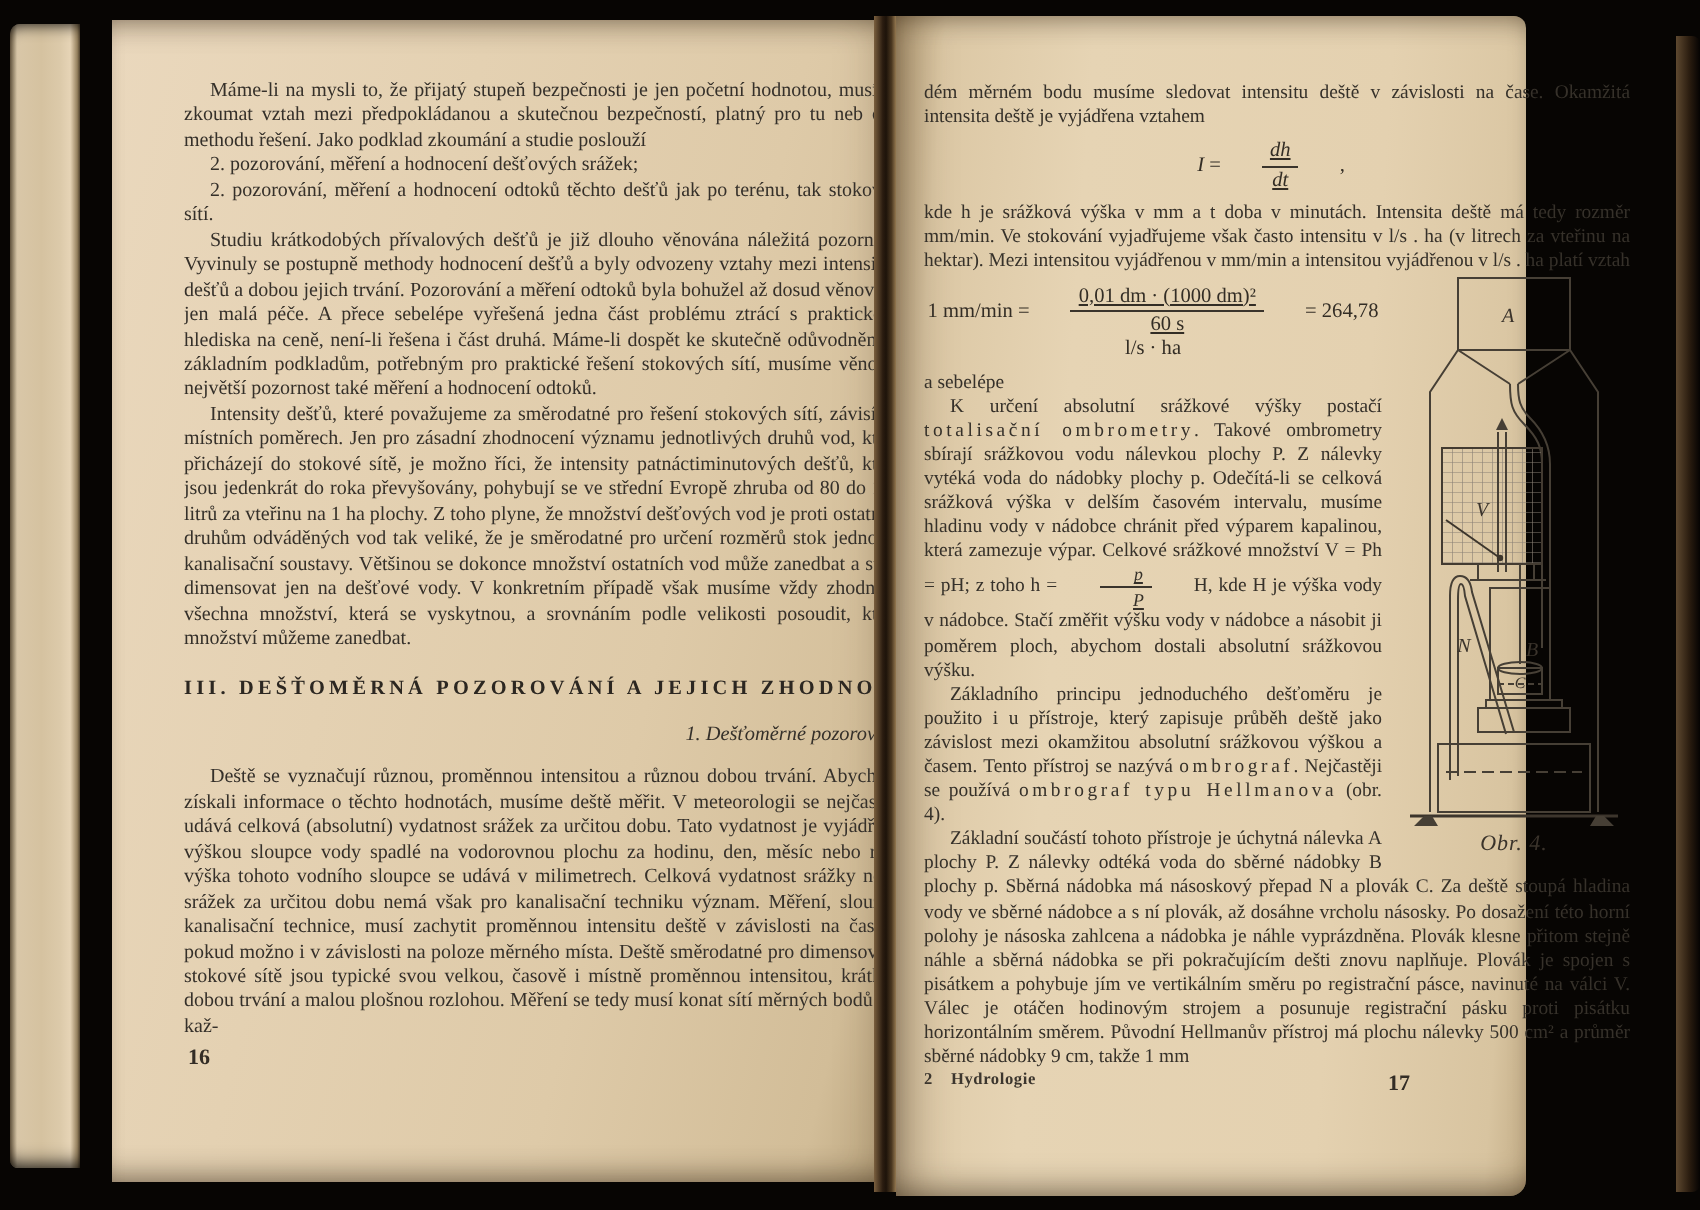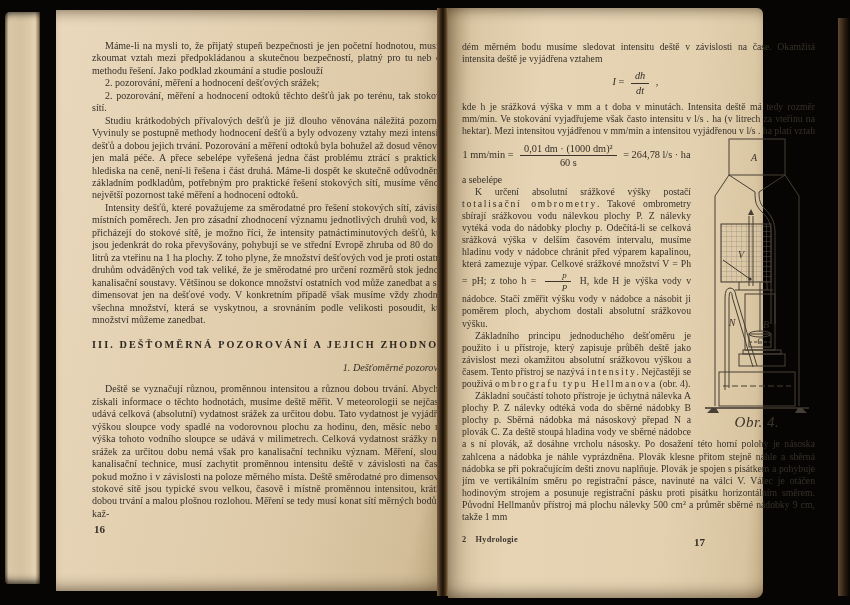--- a/index.html
+++ b/index.html
@@ -57,35 +57,35 @@
     font-size:10.2px;font-weight:bold;letter-spacing:2.1px;white-space:nowrap;
     text-align:center;margin:13px 0 10px;color:#2c2username721;font-family:"Liberation Serif","DejaVu Serif",serif;
   }
   h2.chapter{color:#2c2721;}
   .subsection{font-size:10.2px;font-style:italic;font-weight:normal;margin:0 0 9px 14px;text-align:right;}
   .sp{letter-spacing:1.8px;}
   .var{font-style:italic;}
   .formula{
     text-align:center;margin:5px 6px 5px 0;font-size:10.3px;color:#332d25;
   }
-  .frac{display:inline-block;vertical-align:middle;text-align:center;line-height:1.12;margin:0 4px;}
+  .frac{display:inline-block;vertical-align:middle;text-align:center;line-height:1.12;margin:0 18px;text-decoration:underline;}
   .frac .num{display:block;padding:0 4px 1px;}
   .frac .den{display:block;border-top:1px solid #3a342c;padding:1px 4px 0;}
   .frac.inline{font-size:.92em;vertical-align:middle;}
   .pagenum{position:absolute;font-weight:bold;font-size:11px;color:#332d26;}
   .pn-left{left:38px;bottom:56px;}
   .pn-right{right:58px;bottom:50px;}
   .sig{position:absolute;left:14px;bottom:54px;font-size:8.3px;font-weight:bold;color:#3c362e;letter-spacing:.3px;}
   .sig .sigmark{margin-right:9px;}
   
   .figure{
     float:right;width:116px;margin:-2px 0 4px 8px;text-align:center;
   }
   .figure svg{display:block;margin:0 auto;}
-  .caption{font-size:15px;font-style:italic;color:#3a332b;margin-top:2px;letter-spacing:.5px;}
+  .caption{font-size:11px;font-style:italic;color:#3a332b;margin-top:2px;letter-spacing:.5px;}
 </style>
 </head>
 <body>
 
 <div class="scene">
 
   <div class="page-stack-left"></div>
 
   <div class="page left">
     <div class="lp-text">
@@ -180,21 +180,21 @@
         <span>1 mm/min =</span>
         <span class="frac"><span class="num">0,01 dm · (1000 dm)²</span><span class="den">60 s</span></span>
         <span>= 264,78 l/s · ha</span>
       </div>
 
       <p>a sebelépe</p>
 
 
       <p class="ind"><span>K určení absolutní srážkové výšky postačí </span><span class="sp">totalisační ombrometry</span><span>. Takové ombrometry sbírají srážkovou vodu nálevkou plochy P. Z nálevky vytéká voda do nádobky plochy p. Odečítá-li se celková srážková výška v delším časovém intervalu, musíme hladinu vody v nádobce chránit před výparem kapalinou, která zamezuje výpar. Celkové srážkové množství V = Ph = pH; z toho h = </span><span class="frac inline"><span class="num var">p</span><span class="den var">P</span></span><span> H, kde H je výška vody v nádobce. Stačí změřit výšku vody v nádobce a násobit ji poměrem ploch, abychom dostali absolutní srážkovou výšku.</span></p>
 
-      <p class="ind"><span>Základního principu jednoduchého dešťoměru je použito i u přístroje, který zapisuje průběh deště jako závislost mezi okamžitou absolutní srážkovou výškou a časem. Tento přístroj se nazývá </span><span class="sp">intensity</span><span>. Nejčastěji se používá </span><span class="sp">ombrografu typu Hellmanova</span><span> (obr. 4).</span></p>
+      <p class="ind"><span>Základního principu jednoduchého dešťoměru je použito i u přístroje, který zapisuje průběh deště jako závislost mezi okamžitou absolutní srážkovou výškou a časem. Tento přístroj se nazývá </span><span class="sp">ombrograf</span><span>. Nejčastěji se používá </span><span class="sp">ombrograf typu Hellmanova</span><span> (obr. 4).</span></p>
 
       <p class="ind">Základní součástí tohoto přístroje je úchytná nálevka A plochy P. Z nálevky odtéká voda do sběrné nádobky B plochy p. Sběrná nádobka má násoskový přepad N a plovák C. Za deště stoupá hladina vody ve sběrné nádobce a s ní plovák, až dosáhne vrcholu násosky. Po dosažení této horní polohy je násoska zahlcena a nádobka je náhle vyprázdněna. Plovák klesne přitom stejně náhle a sběrná nádobka se při pokračujícím dešti znovu naplňuje. Plovák je spojen s pisátkem a pohybuje jím ve vertikálním směru po registrační pásce, navinuté na válci V. Válec je otáčen hodinovým strojem a posunuje registrační pásku proti pisátku horizontálním směrem. Původní Hellmanův přístroj má plochu nálevky 500 cm² a průměr sběrné nádobky 9 cm, takže 1 mm</p>
 
     </div>
 
     <div class="sig"><span class="sigmark">2</span><span class="sigtitle">Hydrologie</span></div>
     <div class="pagenum pn-right">17</div>
   </div>
 
   <div class="book-edge-right"></div>

